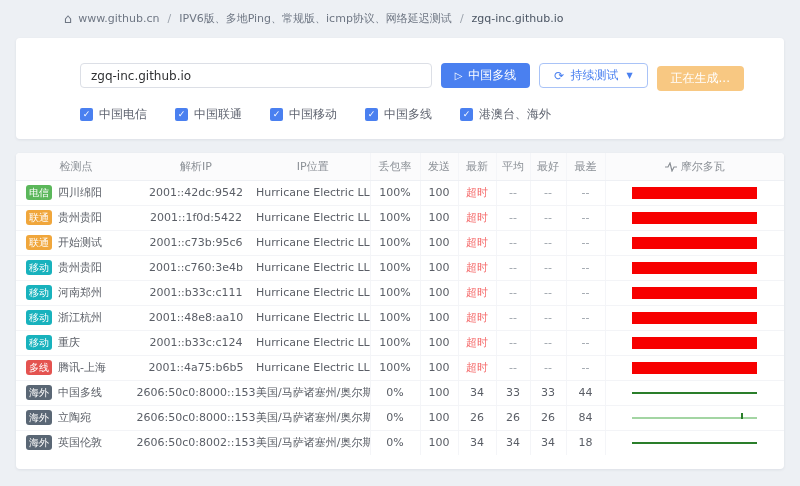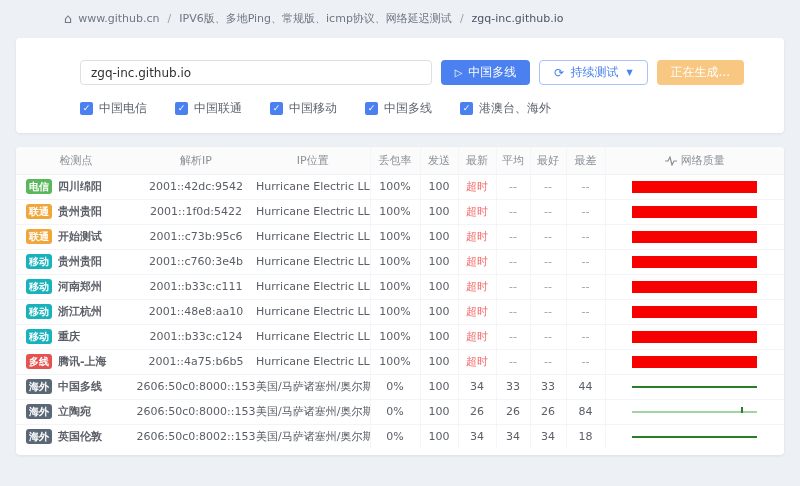--- a/index.html
+++ b/index.html
@@ -41,48 +41,48 @@
   }
   .btn {
     height:25px; border:none; border-radius:4px;
     font-size:12px; padding:0 14px; cursor:pointer;
     display:inline-flex; align-items:center; gap:6px;
     font-family:"DejaVu Sans", sans-serif;
     white-space:nowrap;
   }
   .btn-primary { background:#4a80f0; color:#fff; }
   .btn-outline { background:#fff; color:#4a80f0; border:1px solid #a9c3f7; }
-  .btn-warn { background:#f8c882; color:#fff; }
+  .btn-warn { background:#f8c882; color:#fff;margin-top:6px; }
   .btn .tri { font-size:10px; }
   .btn .caret { font-size:8px; margin-left:2px; }
   .checks { display:flex; align-items:center; gap:28px; margin-top:15px; }
   .check { display:flex; align-items:center; gap:6px; font-size:12px; color:#5f6470; cursor:pointer; }
   .checkbox {
     width:13px; height:13px; border-radius:2px;
     background:#4a80f0; color:#fff; font-size:9px;
     display:flex; align-items:center; justify-content:center;
     line-height:1;
   }
 
   
-  .table-card { margin-top:14px; padding:0 0 6px 0; overflow:hidden; }
+  .table-card { margin-top:14px; padding:0 0 14px 0; overflow:hidden; }
   table { width:100%; border-collapse:collapse; table-layout:fixed; font-size:11px; }
   thead th {
     height:27px; font-weight:normal; color:#8b9096;
     background:#fbfbfc; border-bottom:1px solid #eef0f4;
     text-align:center; white-space:nowrap;
   }
   thead th:first-child { text-align:center; }
   tbody td {
     height:25px; text-align:center; color:#5a5e66;
     border-bottom:1px solid #f3f4f7; white-space:nowrap; overflow:hidden;
   }
   tbody tr:last-child td { border-bottom:none; }
   td.num, th.num { border-left:1px solid #f4f5f8; }
-  td.node-cell { text-align:left; padding-left:10px;font-weight:bold; }
+  td.node-cell { text-align:left; padding-left:10px; }
   .badge {
     display:inline-block; min-width:26px; text-align:center;
     font-size:10px; color:#fff; border-radius:3px;
     padding:1px 3px; margin-right:6px; line-height:1.3;
   }
   .latest-timeout { color:#f56c6c; }
   .dash { color:#9aa0a8; }
   .q-wrap { display:flex; justify-content:center; align-items:center; height:100%; }
   .q-red { width:125px; height:12px; background:#f70000; }
   .q-line { width:125px; height:2px; background:#2a7e2a; }
@@ -165,21 +165,21 @@
           <th>解析IP</th>
           <th>IP位置</th>
           <th class="num">丢包率</th>
           <th class="num">发送</th>
           <th class="num">最新</th>
           <th class="num">平均</th>
           <th class="num">最好</th>
           <th class="num">最差</th>
           <th class="num"><svg class="activity-icon" width="12" height="10" viewBox="0 0 12 10">
               <polyline points="0,5 3,5 5,1 7,9 9,5 12,5" fill="none" stroke="#8b9096" stroke-width="1.2"></polyline>
-            </svg><span>网络质量</span></th>
+            </svg><span>摩尔多瓦</span></th>
         </tr>
       </thead>
     <tbody id="tbody">
         <tr>
           <td class="node-cell"><span class="badge" style="background: rgb(91, 183, 91);">电信</span><span>四川绵阳</span></td>
           <td>2001::42dc:9542</td>
           <td>Hurricane Electric LLC</td>
           <td class="num">100%</td>
           <td class="num">100</td>
           <td class="num latest-timeout">超时</td>

